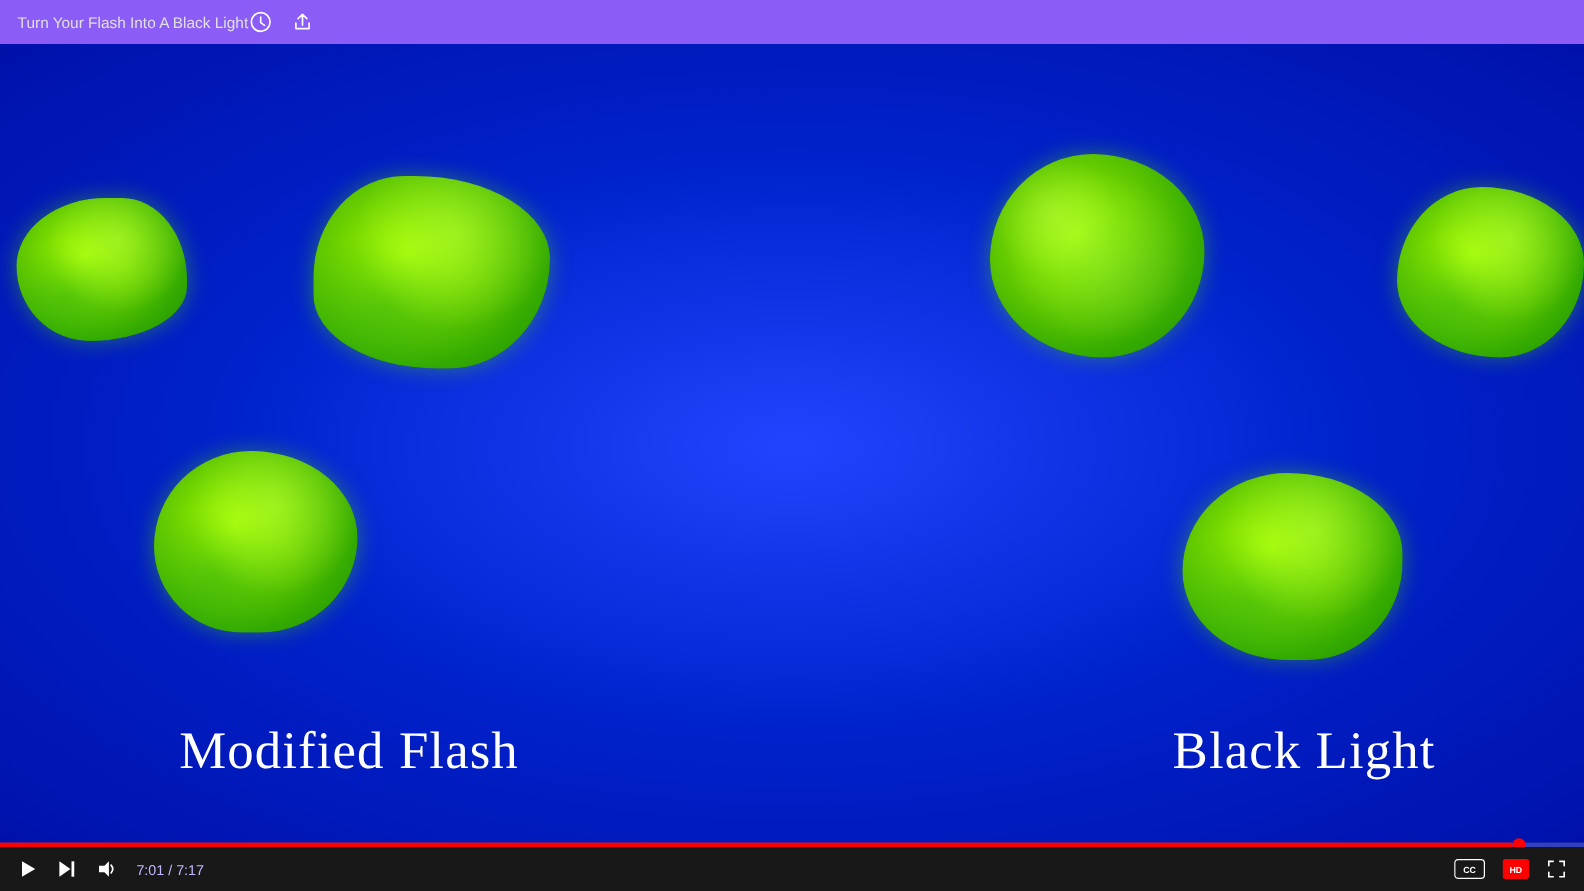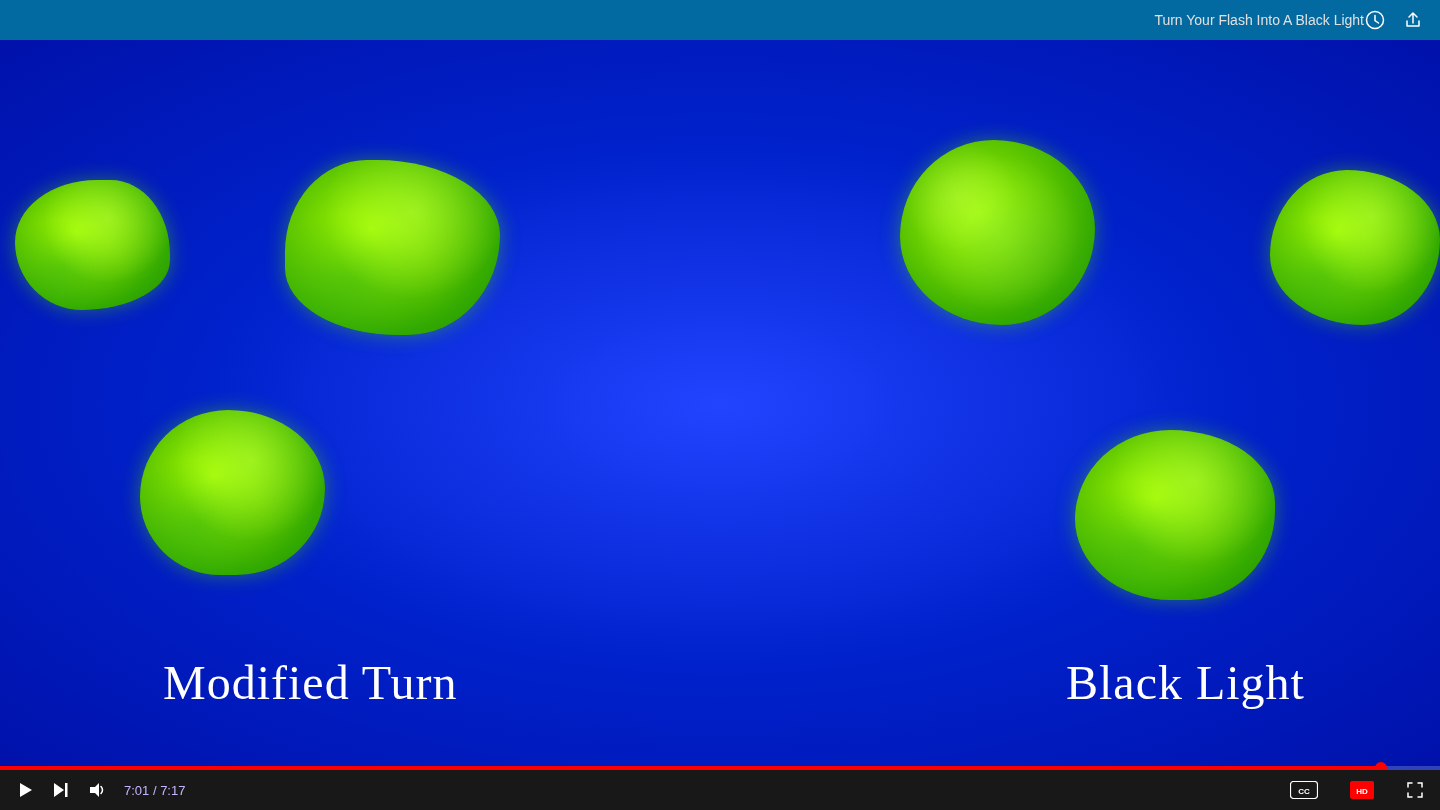--- a/index.html
+++ b/index.html
@@ -9,24 +9,24 @@
       background: #0a0a0a;
       font-family: 'Arial', sans-serif;
       overflow: hidden;
       color: white;
     }
 
     
     #top-bar {
       width: 100%;
       height: 40px;
-      background: #0369a1;
-      display: flex;
-      align-items: center;
-      justify-content: flex-end;
+      background: #8b5cf6;
+      display: flex;
+      align-items: center;
+      justify-content: flex-start;
       padding: 0 16px;
       position: absolute;
       top: 0;
       left: 0;
       z-index: 10;
     }
 
     #title-text {
       font-size: 14px;
       color: #e0e0e0;
@@ -206,21 +206,21 @@
       color: #c4b5fd;
       white-space: nowrap;
       margin-left: 4px;
     }
 
     #spacer { flex: 1; }
 
     .right-ctrl {
       display: flex;
       align-items: center;
-      gap: 24px;
+      gap: 8px;
     }
 
     
     svg { display: block; }
 
     
     .leaf-texture {
       position: absolute;
       top: 0; left: 0;
       width: 100%; height: 100%;
@@ -273,21 +273,21 @@
     <div id="leaf-rt" class="leaf">
       <div class="leaf-texture"></div>
     </div>
     <div id="leaf-rtr" class="leaf">
       <div class="leaf-texture"></div>
     </div>
     <div id="leaf-rb" class="leaf">
       <div class="leaf-texture"></div>
     </div>
 
-    <div id="label-left">Modified Turn</div>
+    <div id="label-left">Modified Flash</div>
     <div id="label-right">Black Light</div>
 
   </div>
 </div>
 
 <div id="progress-container">
   <div id="progress-fill" style="width: 95.5%;"></div>
   <div id="progress-dot" style="left: calc(95.5% - 6px);"></div>
 </div>
 

